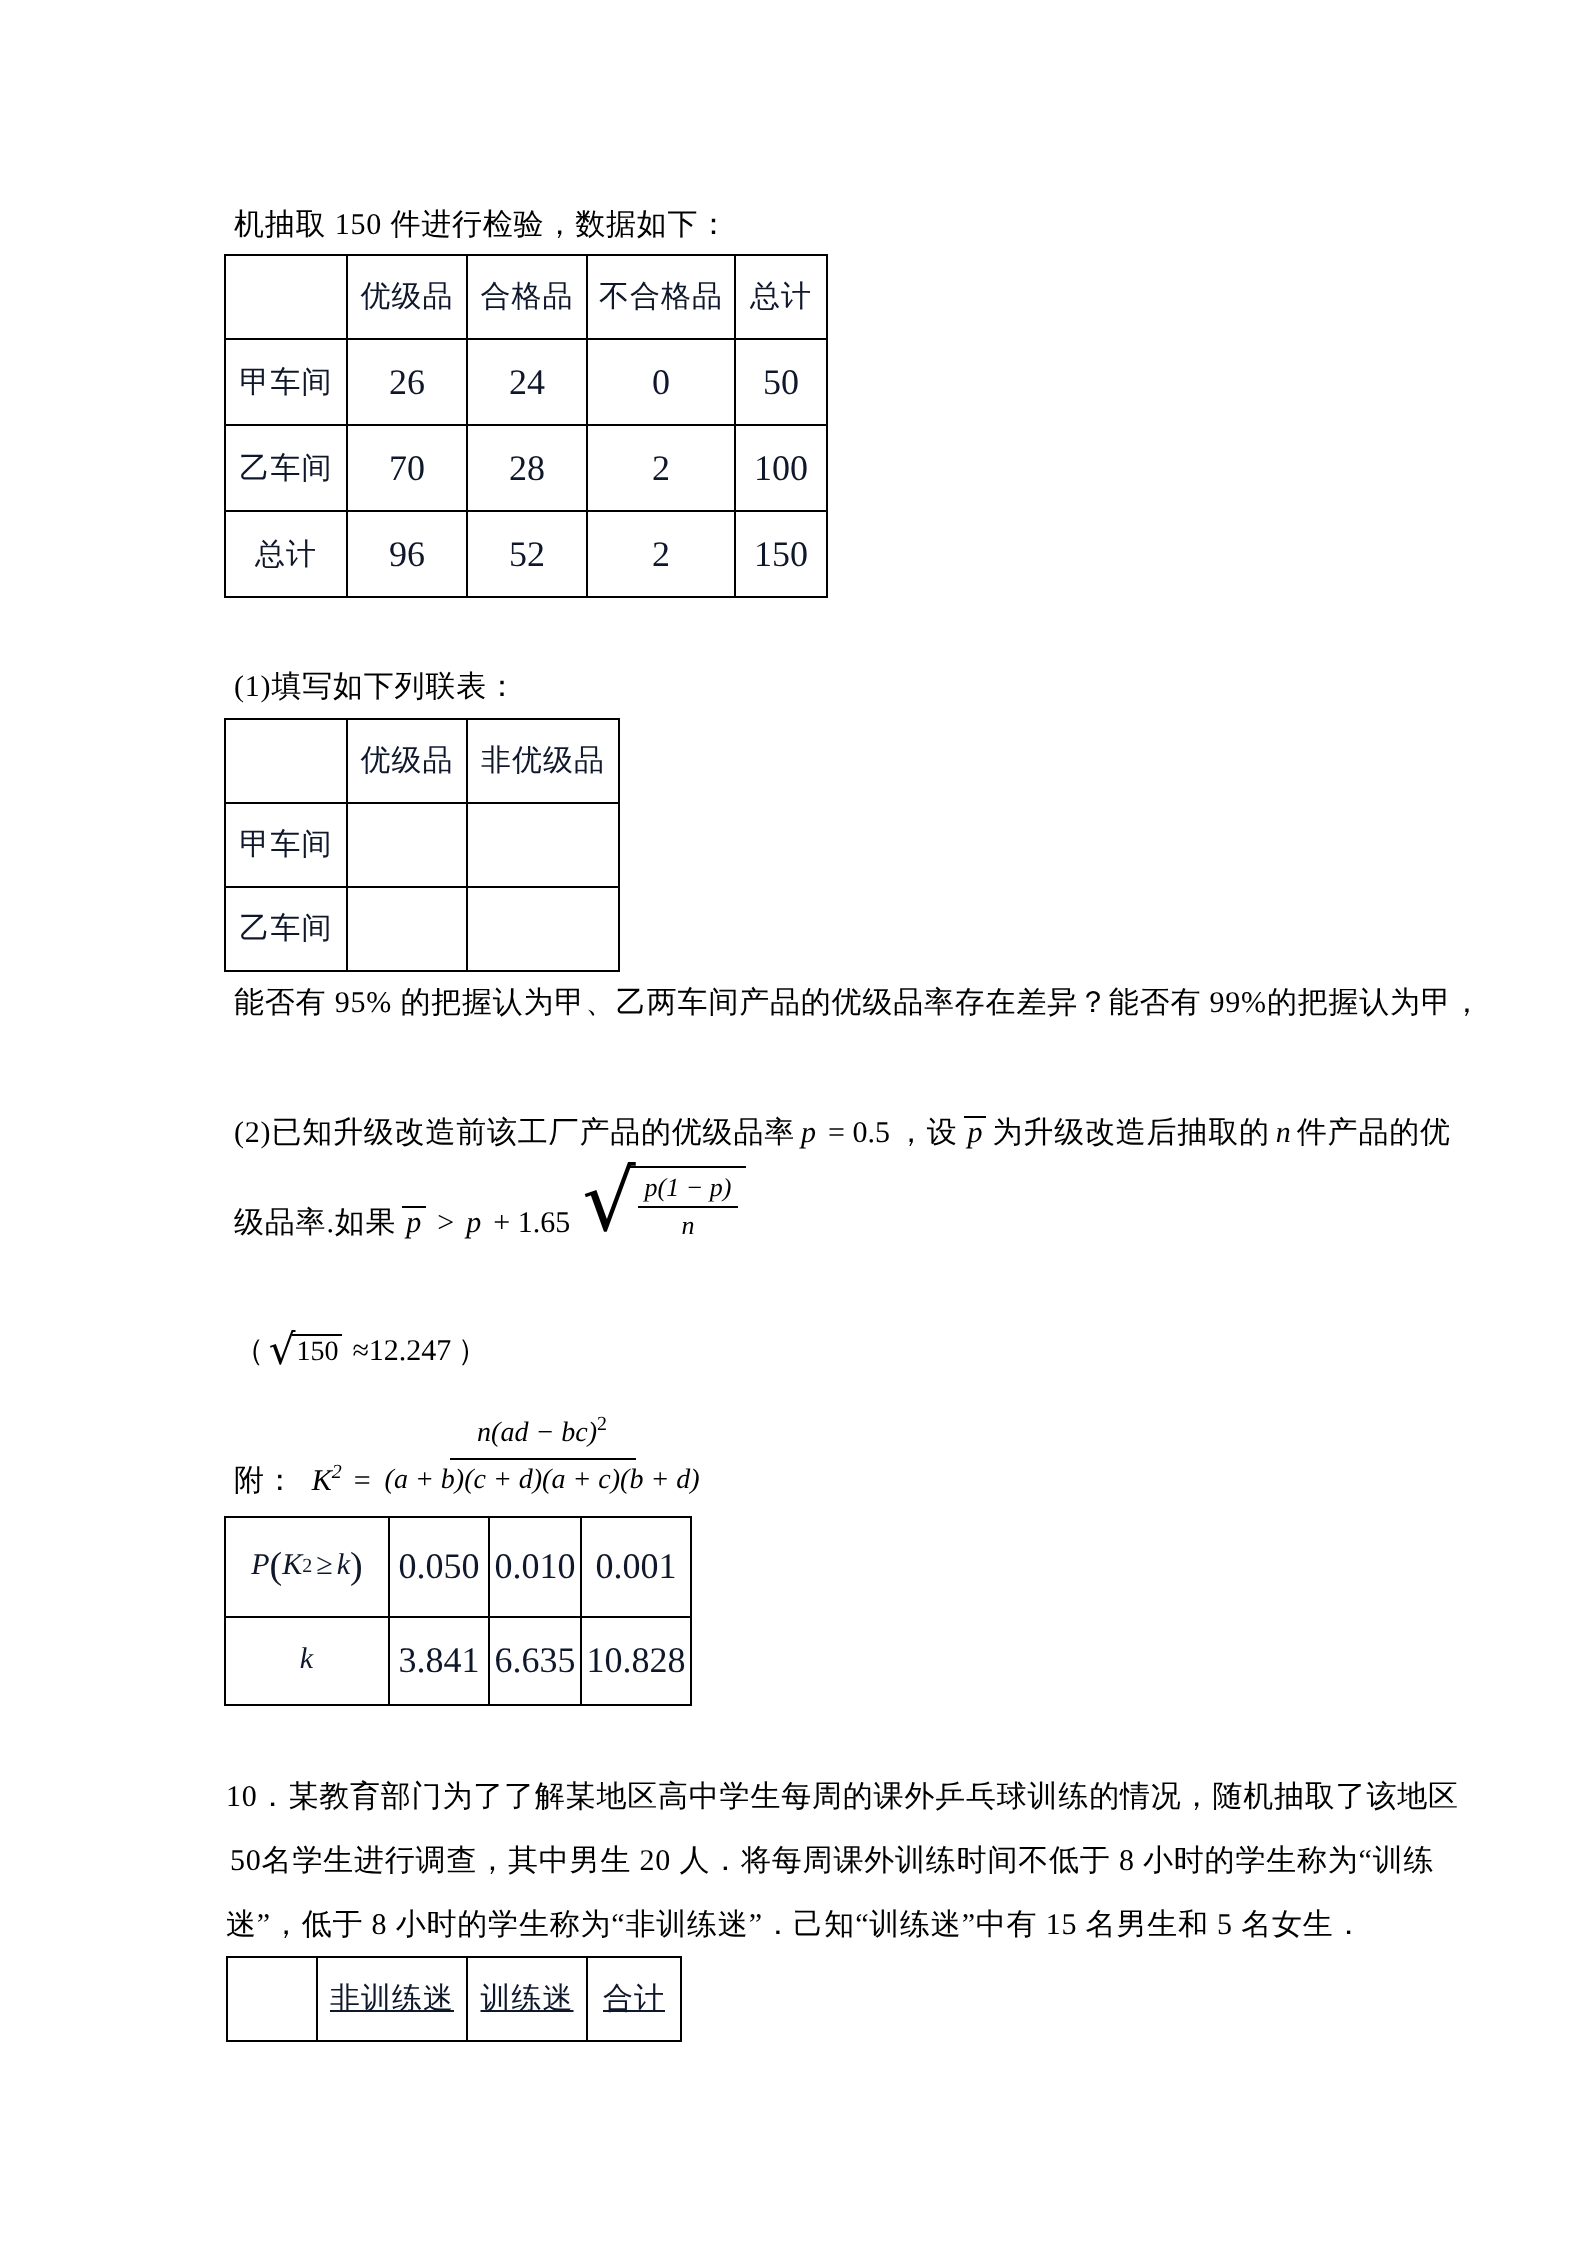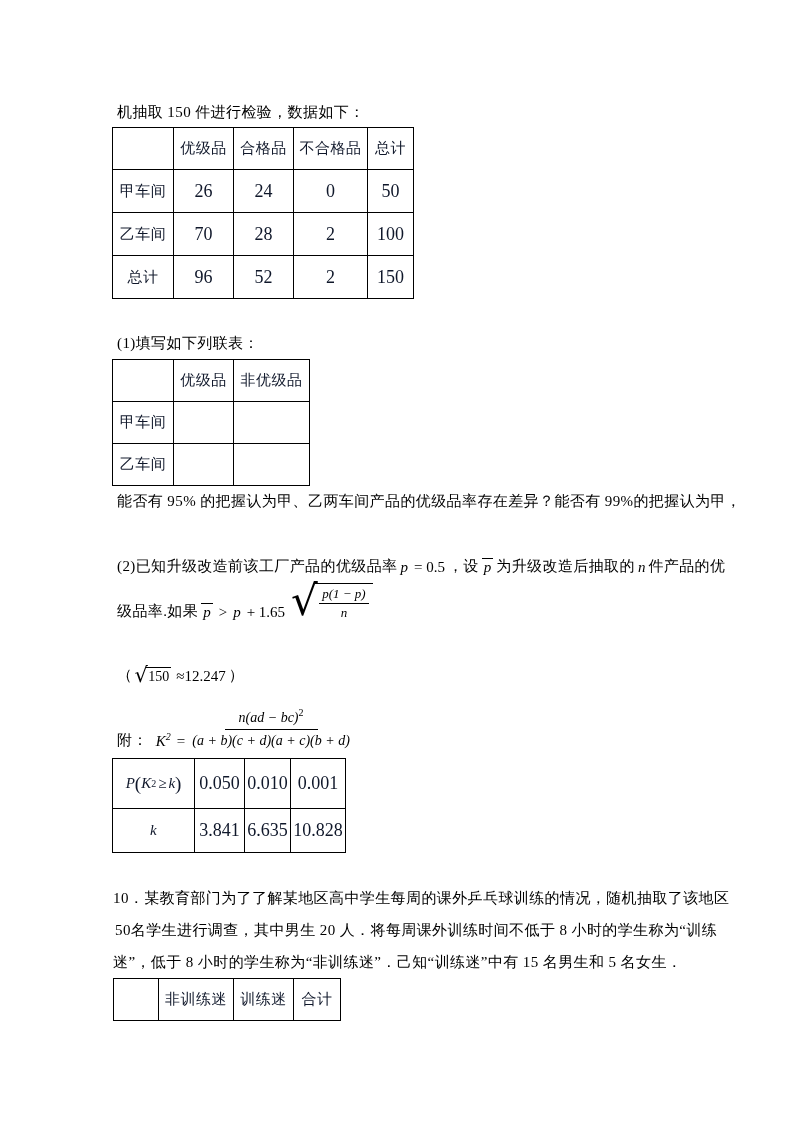--- a/index.html
+++ b/index.html
@@ -32,21 +32,21 @@
   #table1 tr.dr { height:43px; }
 
   #table2 { left:112px; top:359px; width:197px; }
   #table2 tr { height:42px; }
 
   #table3 { left:112px; top:758px; width:233px; }
   #table3 tr.r1 { height:50px; }
   #table3 tr.r2 { height:44px; }
 
   #table4 { left:113px; top:978px; width:227px; }
-  #table4 tr { height:42px; }
+  #table4 tr { height:42px;text-decoration:underline; }
 
   
   .var { font-style:italic; font-family:"Liberation Serif",serif; letter-spacing:0; }
   .overbar { display:inline-block; border-top:1.4px solid #000; line-height:1.05; padding:1px 2px 0 2px; font-style:italic; letter-spacing:0; }
   sup.s { font-size:10px; vertical-align:super; letter-spacing:0; }
   .mtok { margin:0 3px; letter-spacing:0; }
 
   .sqrt { display:inline-flex; align-items:stretch; margin:0 3px; }
   .sqrt .sign { font-size:42px; line-height:36px; font-family:"DejaVu Sans",sans-serif; font-weight:400; margin-right:-3px; align-self:flex-start; }
   .sqrt .body { border-top:1.5px solid #000; display:inline-flex; align-items:center; padding:2px 4px 0 4px; }

